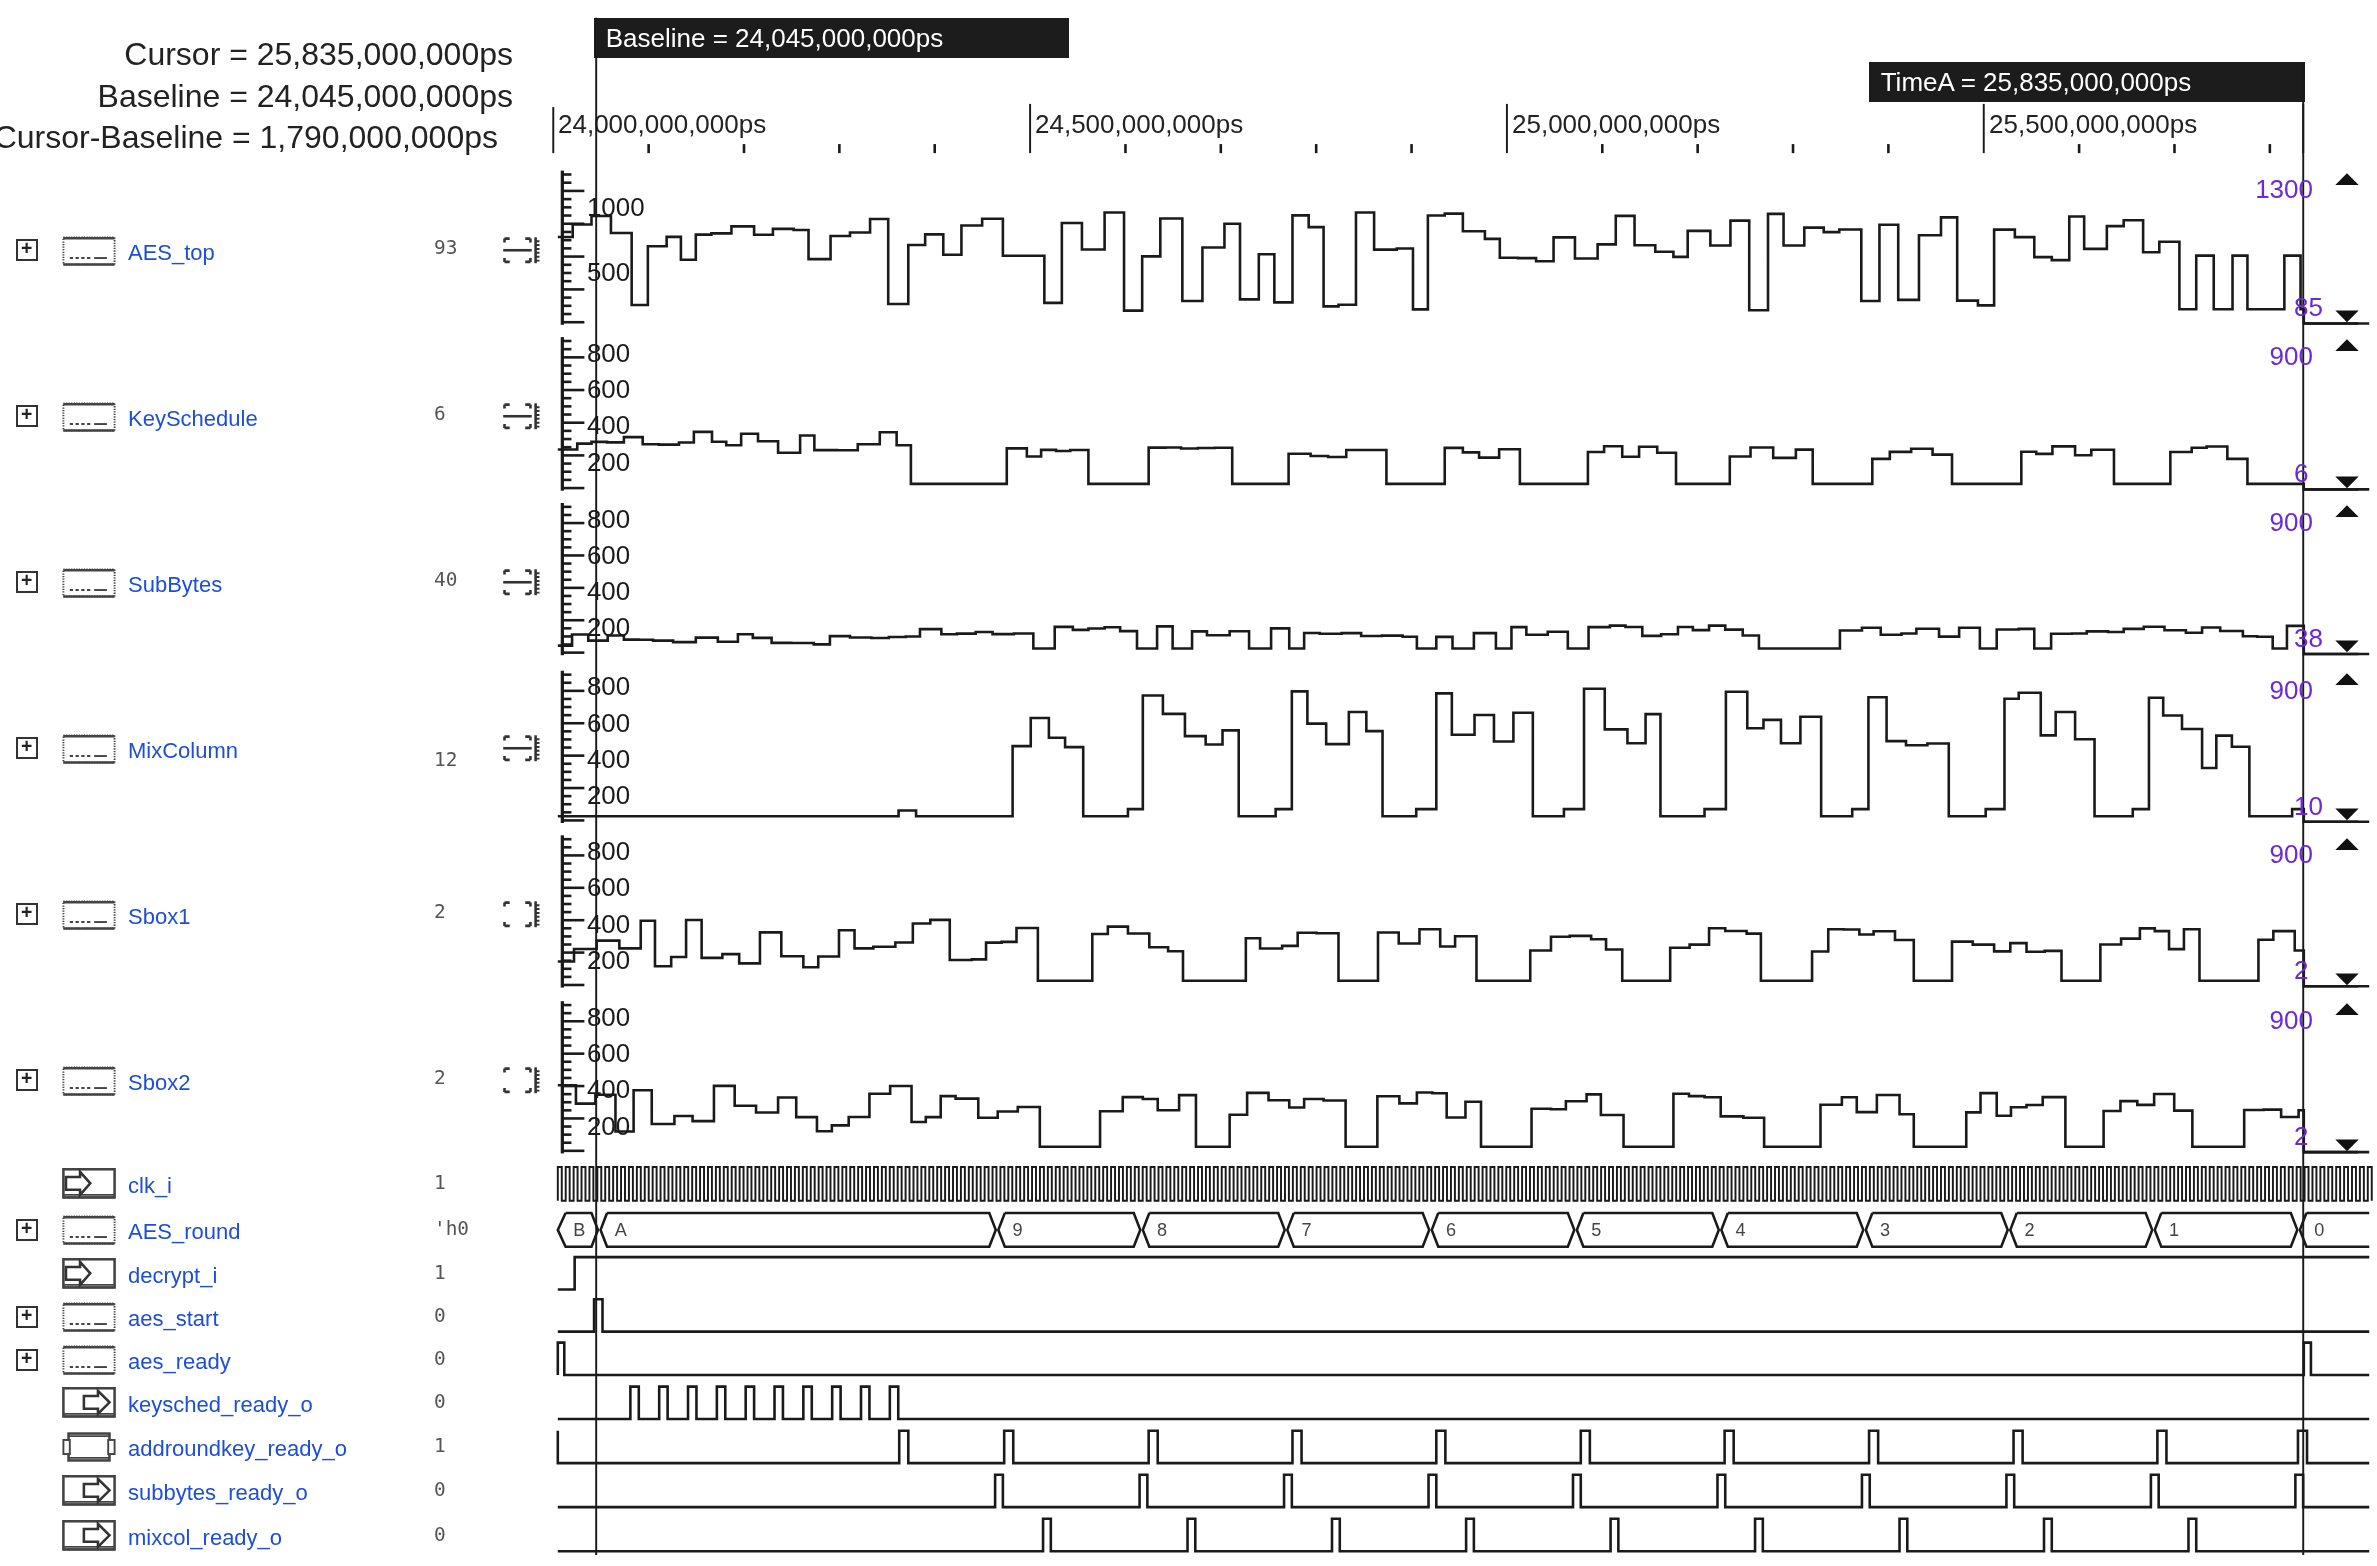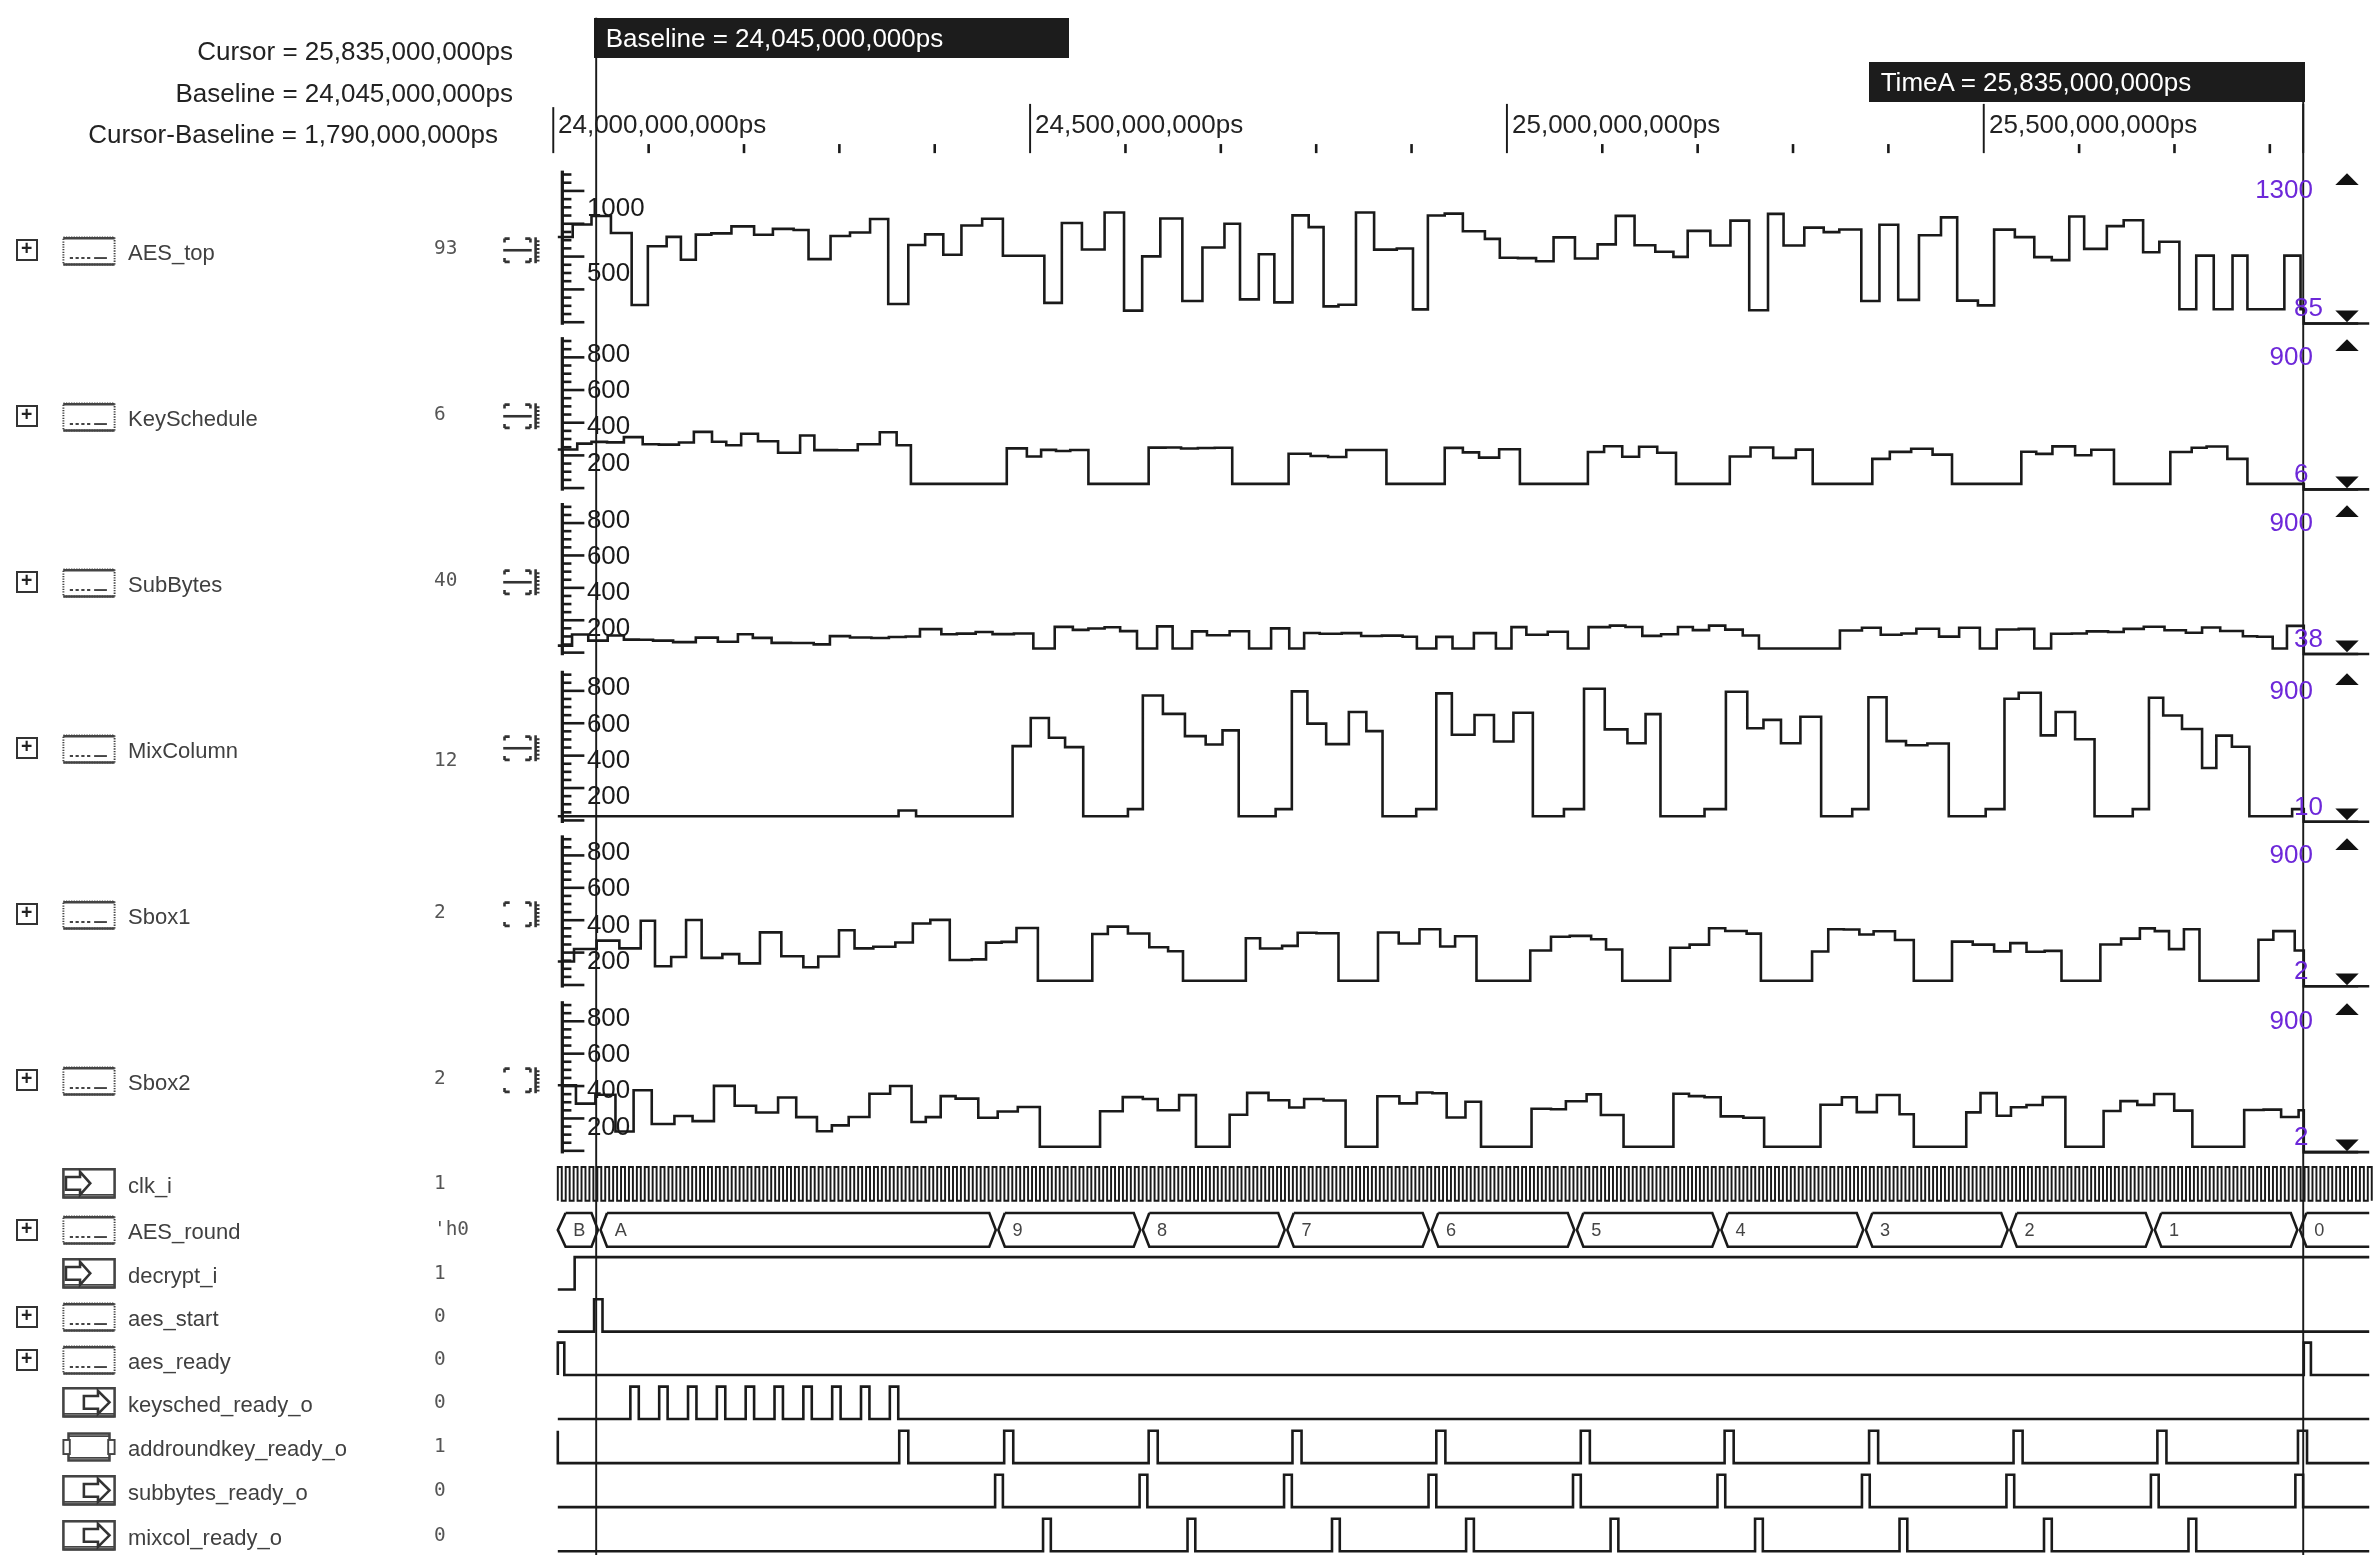--- a/index.html
+++ b/index.html
@@ -1,27 +1,27 @@
 <!DOCTYPE html>
 <html style="font-size:10.4px"><head>
 <meta charset="utf-8">
 <style>
   html, body { margin:0; padding:0; background:#ffffff; }
   body { width:2377px; height:1567px; position:relative; overflow:hidden;
          font-family:"Liberation Sans", "DejaVu Sans", sans-serif; color:#1a1a1a; }
   .abs { position:absolute; }
-  .hdr-text { position:absolute; font-size:26px; color:#222; white-space:nowrap; text-align:right; }
+  .hdr-text { position:absolute; font-size:32px; color:#222; white-space:nowrap; text-align:right; }
   .marker-box { position:absolute; background:#1c1c1c; color:#fff; font-size:26px; height:40px;
                 line-height:40px; padding-left:11.7px; box-sizing:border-box; white-space:nowrap; }
   .tick-label { position:absolute; font-size:26px; color:#222; white-space:nowrap;text-align:right; }
   .sig-row { position:absolute; left:0; width:557px; }
   .expand-btn { position:absolute; width:22px; height:22px; border:2.6px solid #333; box-sizing:border-box;
                 font-size:19.4px; line-height:15.6px; text-align:center; font-weight:bold; color:#222; background:#fff; }
   .type-icon { position:absolute; width:54px; height:32px; box-sizing:border-box; }
-  .sig-name { position:absolute; font-size:22px; color:#404040; white-space:nowrap; }
+  .sig-name { position:absolute; font-size:22px; color:#1d4ed8; white-space:nowrap; }
   .sig-val { position:absolute; font-family:"DejaVu Sans Mono", "Liberation Mono", monospace; font-size:19.4px; color:#555; white-space:nowrap; }
   .scale-icon { position:absolute; width:38px; height:28.5px; }
   .axis-max, .axis-min { position:absolute; font-size:26px; color:#6d28d9; white-space:nowrap; }
   .scroll-arrow { position:absolute; width:26px; height:15.6px; cursor:pointer; }
   svg text { font-family:"Liberation Sans", "DejaVu Sans", sans-serif; }
 </style>
 </head>
 <body>
 
 <div class="hdr-text" style="right:1864px; top:36px;">Cursor = 25,835,000,000ps</div>

